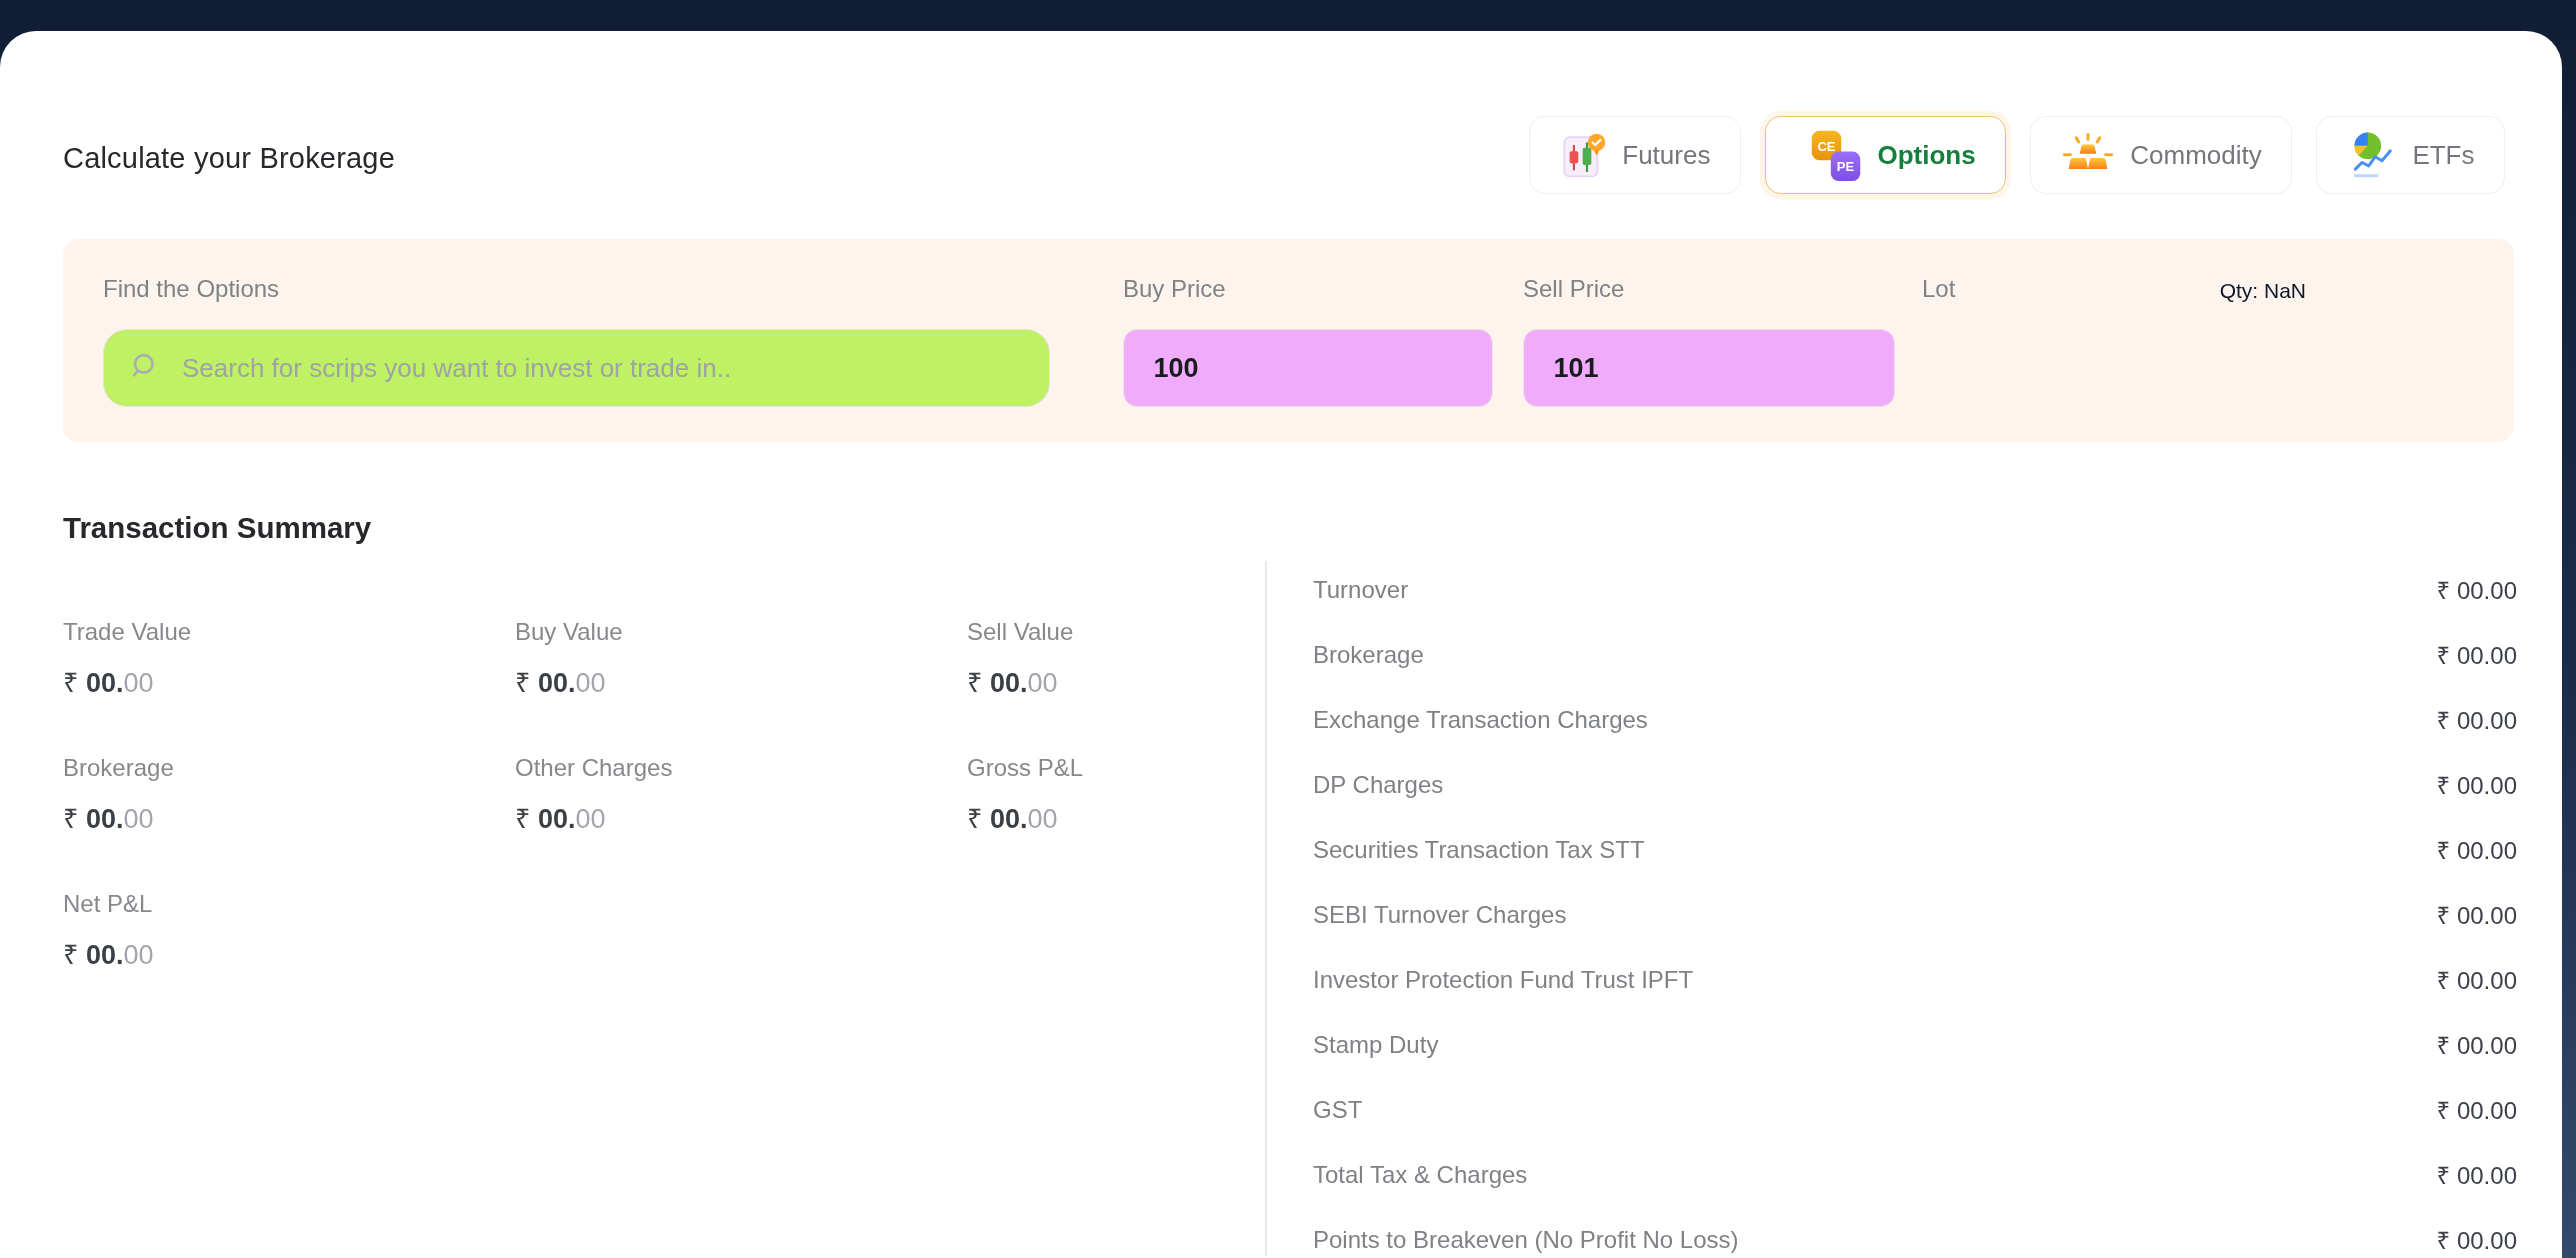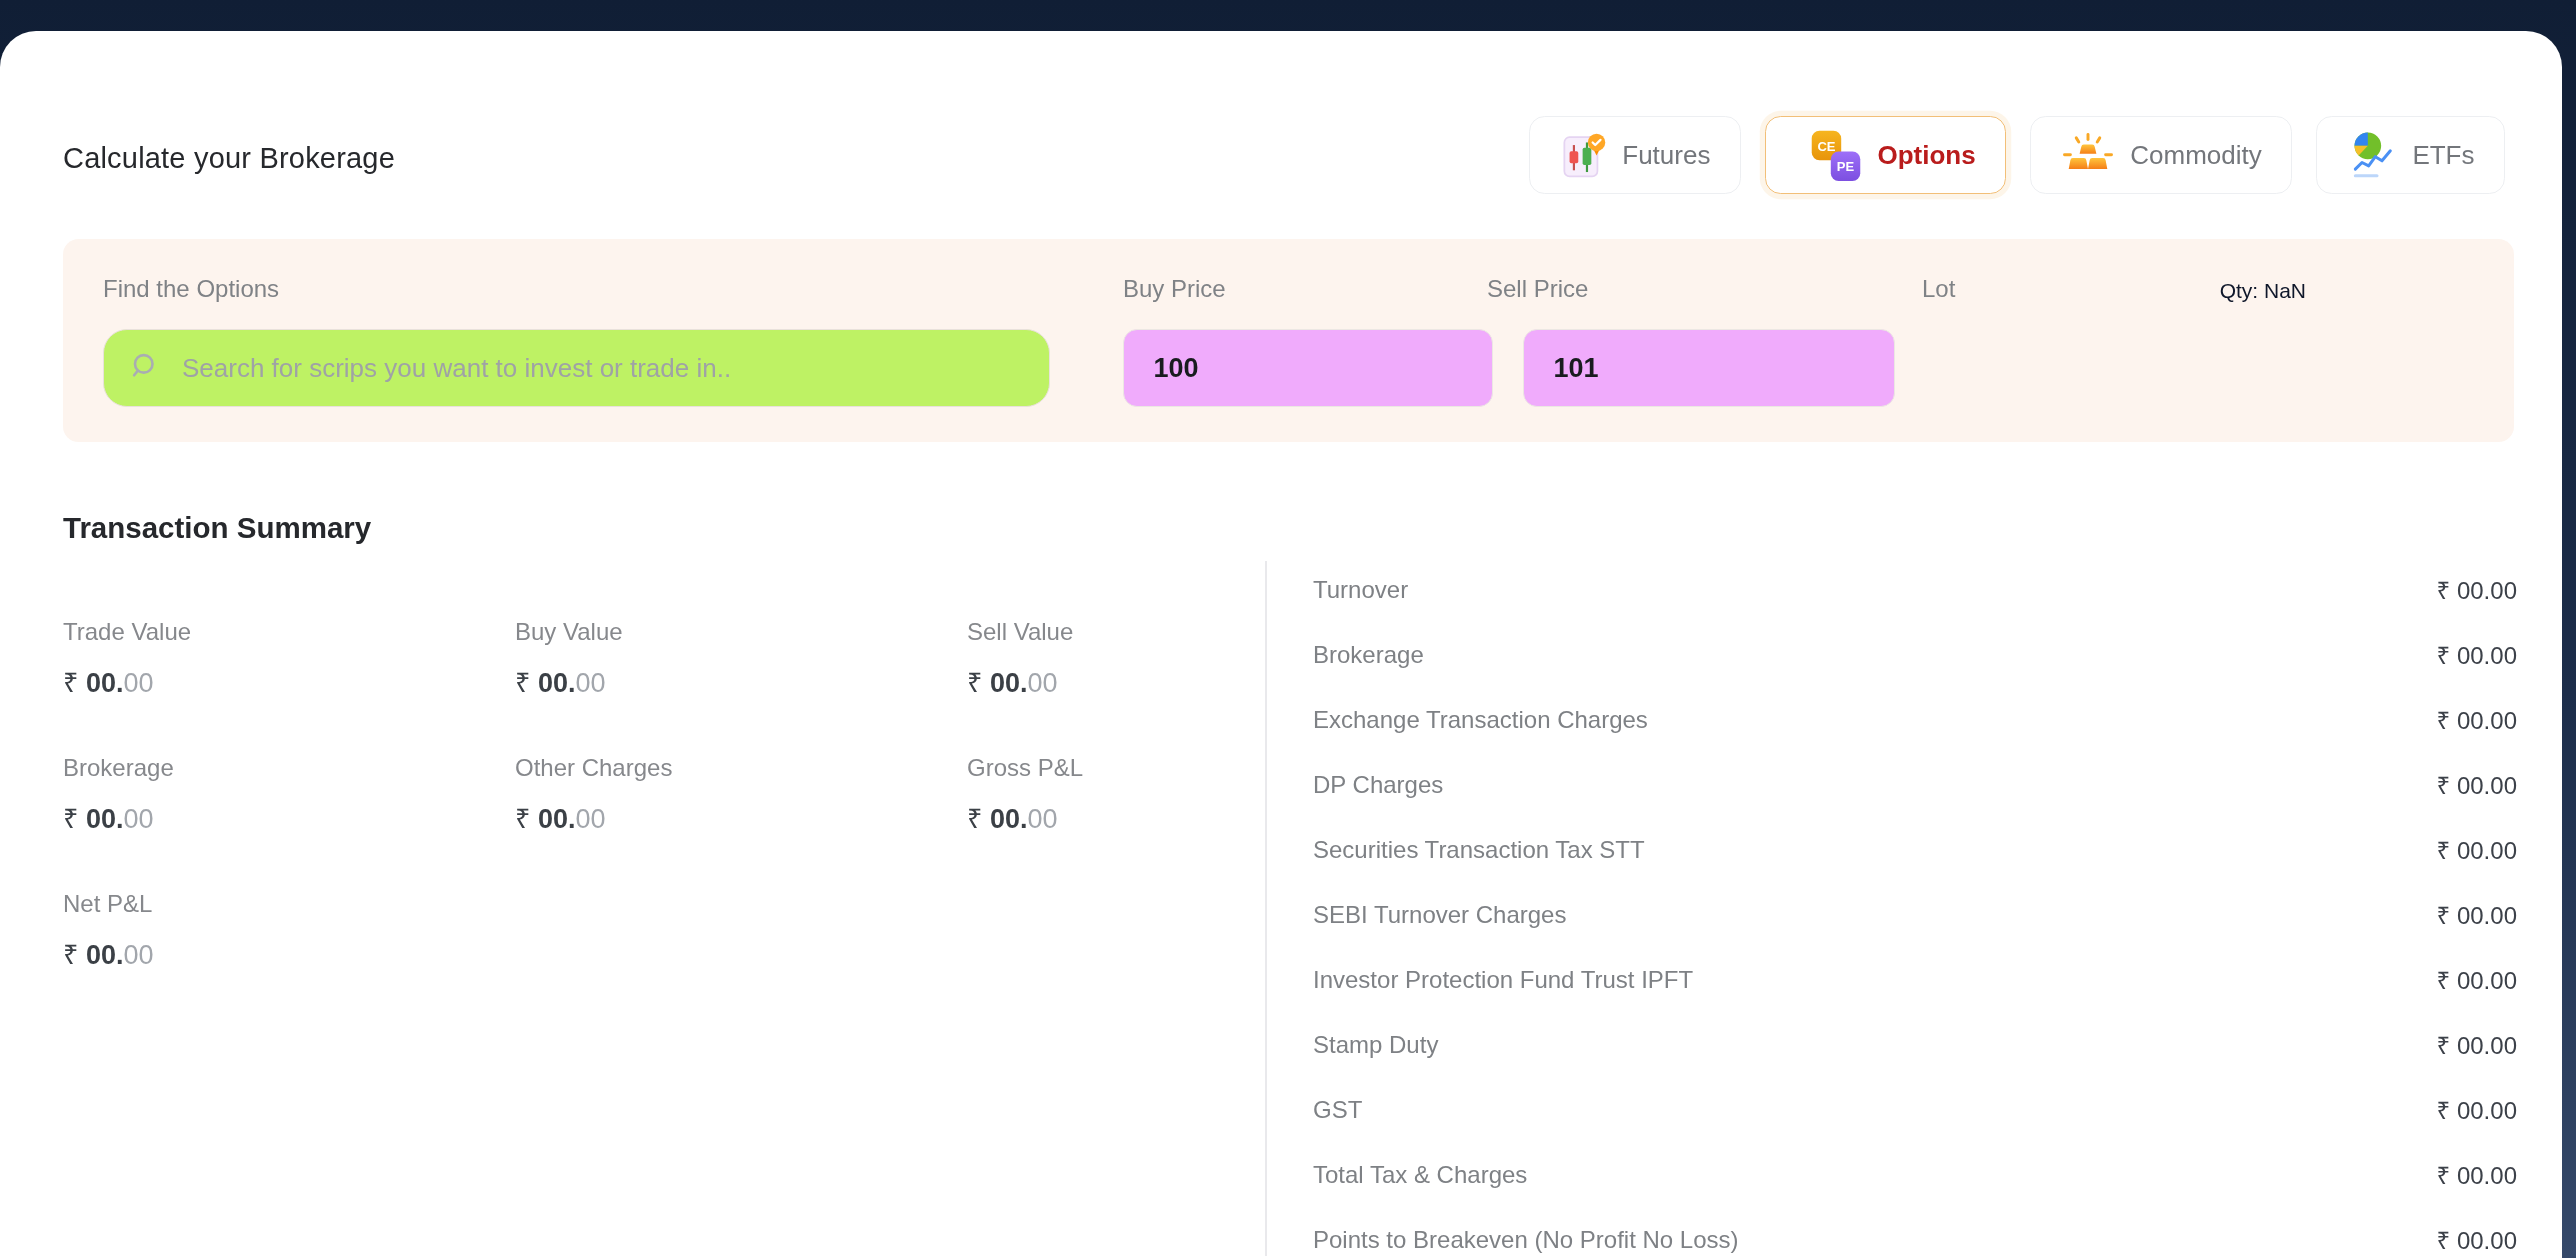--- a/index.html
+++ b/index.html
@@ -14,21 +14,21 @@
           background:#ffffff; border-radius:36px 36px 0 0; }
 
   .page-title { position:absolute; left:63px; top:111px; font-size:29px;
                 font-weight:500; color:#26282c; letter-spacing:0.2px; }
 
   
   .tabs { position:absolute; right:57px; top:85px; display:flex; gap:24px; }
   .tab { display:flex; align-items:center; gap:15.6px; height:78px; padding:0 29.5px;
          background:#fff; border:1.7px solid #edeff2; border-radius:15.6px;
          font-size:26px; color:#73767b; font-weight:500; cursor:pointer; }
-  .tab.active { border:1.7px solid #f2bf78; color:#b91c1c; font-weight:700;
+  .tab.active { border:1.7px solid #f2bf78; color:#15803d; font-weight:700;
                 box-shadow:0 0 0 5.2px rgba(242,191,120,.16);padding-left:44px; }
   .tab svg { display:block; }
 
   
   .panel { position:absolute; left:63px; top:208px; width:2451px; height:203px;
            background:#fdf4ee; border-radius:15.6px; }
   .field-label { position:absolute; top:36px; font-size:24px; color:#7f8286; }
   .qty-label { position:absolute; top:40px; font-size:21px; color:#0f172a; text-align:right; }
   .search-box { position:absolute; left:40px; top:90px; width:947px; height:78px;
                 background:#bef264; border:1.7px solid #e9e1db; border-radius:24px;
@@ -158,21 +158,21 @@
           </svg>
         </span>
         <input type="text" placeholder="Search for scrips you want to invest or trade in.." style="">
       </div>
 
       <div class="field-label" style="left:1060px;">Buy Price</div>
       <div class="num-input" style="left:1060px; width:370px;">
         <input type="text" value="100" style="">
       </div>
 
-      <div class="field-label" style="left:1424px;">Sell Price</div>
+      <div class="field-label" style="left:1460px;">Sell Price</div>
       <div class="num-input" style="left:1460px; width:372px;">
         <input type="text" value="101" style="">
       </div>
 
       <div class="field-label" style="left:1859px;">Lot</div>
       <div class="qty-label" style="left:1859px; width:384px;">Qty: NaN</div>
     </div>
 
     <div class="summary-heading">Transaction Summary</div>
 

